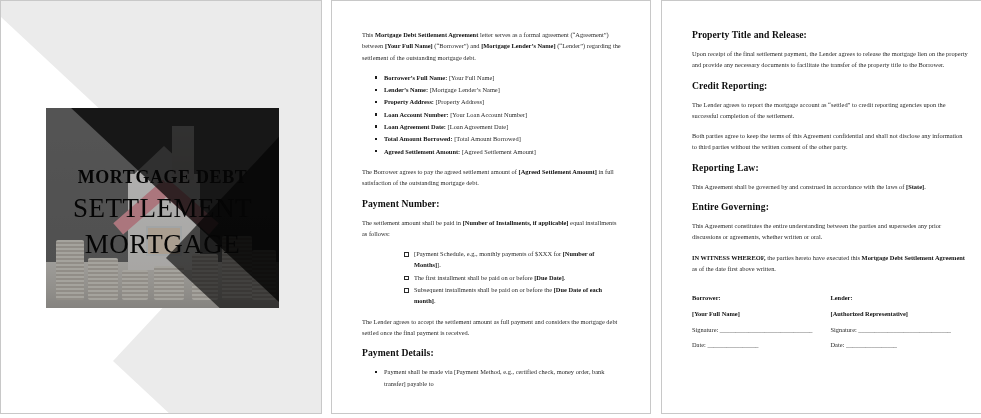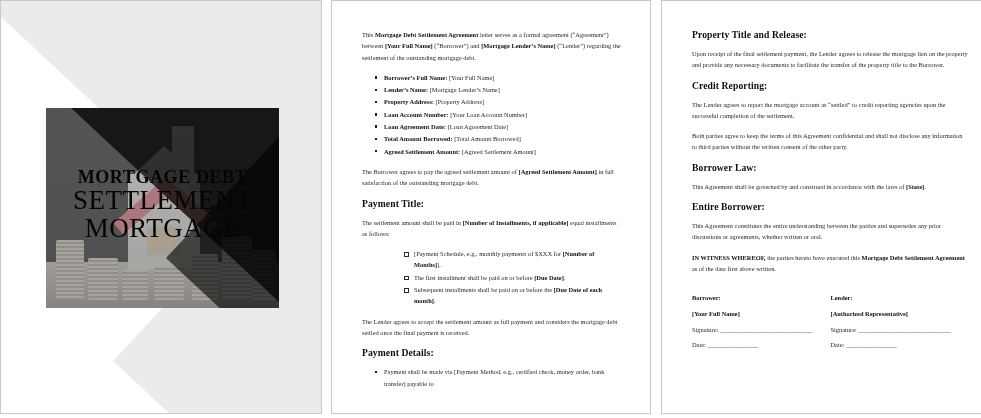--- a/index.html
+++ b/index.html
@@ -158,21 +158,21 @@
     display: block;
     font-size: 18px;
     font-weight: bold;
     letter-spacing: 0.6px;
   }
   .cover-title .l2, .cover-title .l3 {
     display: block;
     font-size: 27px;
     font-weight: normal;
     letter-spacing: 0.5px;
-    margin-top: 1px;
+    margin-top: 9px;
   }
 
   
   .page-body {
     position: absolute;
     left: 30px;
     right: 28px;
     top: 28px;
     bottom: 10px;
     font-family: "Liberation Serif", serif;
@@ -317,21 +317,21 @@
         <li><b>Lender’s Name:</b><span> [Mortgage Lender’s Name]</span></li>
         <li><b>Property Address:</b><span> [Property Address]</span></li>
         <li><b>Loan Account Number:</b><span> [Your Loan Account Number]</span></li>
         <li><b>Loan Agreement Date:</b><span> [Loan Agreement Date]</span></li>
         <li><b>Total Amount Borrowed:</b><span> [Total Amount Borrowed]</span></li>
         <li><b>Agreed Settlement Amount:</b><span> [Agreed Settlement Amount]</span></li>
       </ul>
 
       <p class="para"><span>The Borrower agrees to pay the agreed settlement amount of </span><b>[Agreed Settlement Amount]</b><span> in full satisfaction of the outstanding mortgage debt.</span></p>
 
-      <h2 class="section section-spaced">Payment Title:</h2>
+      <h2 class="section section-spaced">Payment Number:</h2>
       <p class="para"><span>The settlement amount shall be paid in </span><b>[Number of Installments, if applicable]</b><span> equal installments as follows:</span></p>
 
       <ul class="sub">
         <li><span>[Payment Schedule, e.g., monthly payments of $XXX for </span><b>[Number of Months]</b><span>].</span></li>
         <li><span>The first installment shall be paid on or before </span><b>[Due Date]</b><span>.</span></li>
         <li><span>Subsequent installments shall be paid on or before the </span><b>[Due Date of each month]</b><span>.</span></li>
       </ul>
 
       <p class="para">The Lender agrees to accept the settlement amount as full payment and considers the mortgage debt settled once the final payment is received.</p>
 
@@ -348,24 +348,24 @@
     <div class="page-body">
 
       <h2 class="section">Property Title and Release:</h2>
       <p class="para">Upon receipt of the final settlement payment, the Lender agrees to release the mortgage lien on the property and provide any necessary documents to facilitate the transfer of the property title to the Borrower.</p>
 
       <h2 class="section section-spaced">Credit Reporting:</h2>
       <p class="para">The Lender agrees to report the mortgage account as “settled” to credit reporting agencies upon the successful completion of the settlement.</p>
 
       <p class="para">Both parties agree to keep the terms of this Agreement confidential and shall not disclose any information to third parties without the written consent of the other party.</p>
 
-      <h2 class="section section-spaced">Borrower Law:</h2>
+      <h2 class="section section-spaced">Reporting Law:</h2>
       <p class="para"><span>This Agreement shall be governed by and construed in accordance with the laws of </span><b>[State]</b><span>.</span></p>
 
-      <h2 class="section section-spaced">Entire Borrower:</h2>
+      <h2 class="section section-spaced">Entire Governing:</h2>
       <p class="para">This Agreement constitutes the entire understanding between the parties and supersedes any prior discussions or agreements, whether written or oral.</p>
 
       <p class="para"><b>IN WITNESS WHEREOF,</b><span> the parties hereto have executed this </span><b>Mortgage Debt Settlement Agreement</b><span> as of the date first above written.</span></p>
 
       <div class="sig-block">
         <div class="sig-col">
           <div class="sig-role">Borrower:</div>
           <div class="sig-name">[Your Full Name]</div>
           <div class="sig-line">Signature: _____________________________</div>
           <div class="sig-line">Date: ________________</div>

